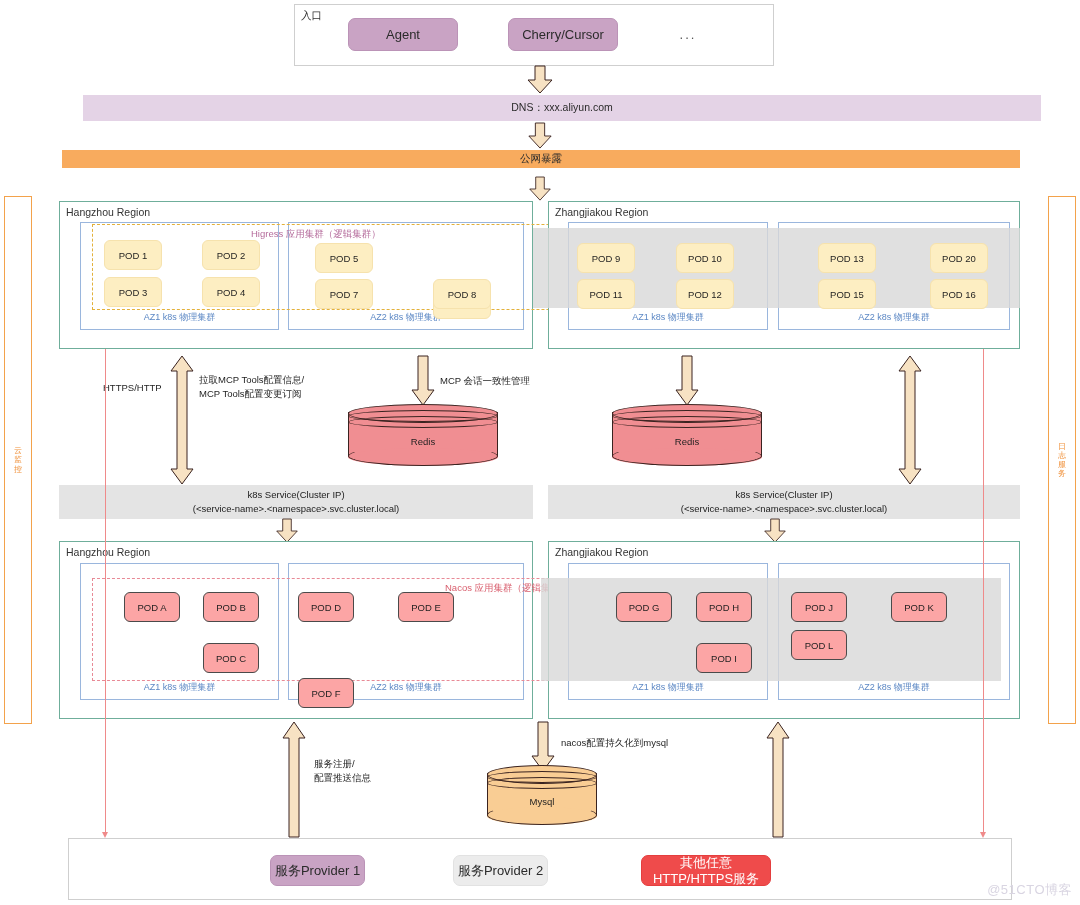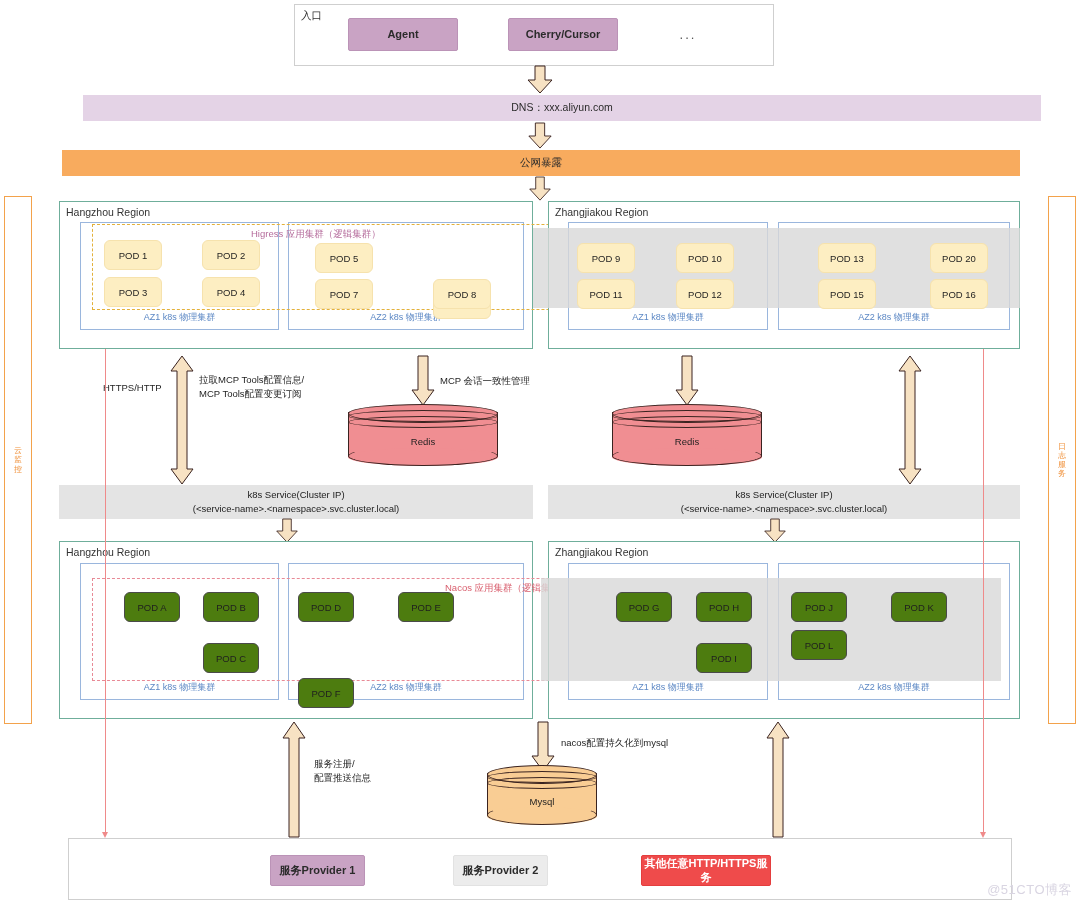--- a/index.html
+++ b/index.html
@@ -27,29 +27,28 @@
     position:absolute;
     font-size:10.5px;
     color:#333;
     left:6px;
     top:4px;
     white-space:nowrap;
   }
 
   
   .pill{
-    border-radius:2px;
+    border-radius:7px;
     display:flex;
     align-items:center;
     justify-content:center;
-    font-size:11px;
+    font-size:13px;
     color:#2b2b2b;
     text-align:center;
     line-height:1.2;
-    font-weight:bold;
   }
   .pill-purple{background:#c9a3c4;border:1px solid #bb93b7;}
   .pill-gray{background:#ececec;border:1px solid #e2e2e2;}
   .pill-red{background:#ef4b4b;border:1px solid #e43e3e;color:#fff;}
 
   .dots{
     font-size:13px;color:#555;letter-spacing:2px;
     display:flex;align-items:center;justify-content:center;
   }
 
@@ -104,21 +103,21 @@
   .logical-title.nacos{color:#d9606f;}
 
   
   .pod{
     border-radius:6px;
     display:flex;align-items:center;justify-content:center;
     font-size:9.5px;
     color:#1f1f1f;
   }
   .pod-higress{background:#fdeec2;border:1px solid #f6e2ad;}
-  .pod-nacos{background:#4d7c0f;border:1px solid #4a4a4a;}
+  .pod-nacos{background:#fca5a5;border:1px solid #4a4a4a;}
 
   
   .veil{background:rgba(216,216,216,0.80);}
 
   
   .rail{
     border:1px solid #f3a24b;
     background:#ffffff;
     display:flex;align-items:center;justify-content:center;
   }
@@ -219,21 +218,21 @@
   </div>
 
   <div class="abs banner banner-dns" style="left:62px;top:95px;width:958px;height:26px;margin-left:21px;">DNS：xxx.aliyun.com</div>
 
   <div class="arrow" style="left:527px;top:123px;">
     <svg width="26" height="26" viewBox="0 0 26 28">
       <polygon points="8,0 18,0 18,14 25,14 13,27 1,14 8,14" fill="#f7e2c3" stroke="#3a2320" stroke-width="1"></polygon>
     </svg>
   </div>
 
-  <div class="abs banner banner-public" style="left:62px;top:150px;width:958px;height:26px;">公网暴露</div>
+  <div class="abs banner banner-public" style="left:62px;top:150px;width:958px;height:18px;">公网暴露</div>
 
   <div class="arrow" style="left:527px;top:177px;">
     <svg width="26" height="24" viewBox="0 0 26 28">
       <polygon points="8,0 18,0 18,14 25,14 13,27 1,14 8,14" fill="#f7e2c3" stroke="#3a2320" stroke-width="1"></polygon>
     </svg>
   </div>
 
   <div class="abs rail" style="left:4px;top:196px;width:28px;height:528px;">
     <span class="rail-text">云监控</span>
   </div>

